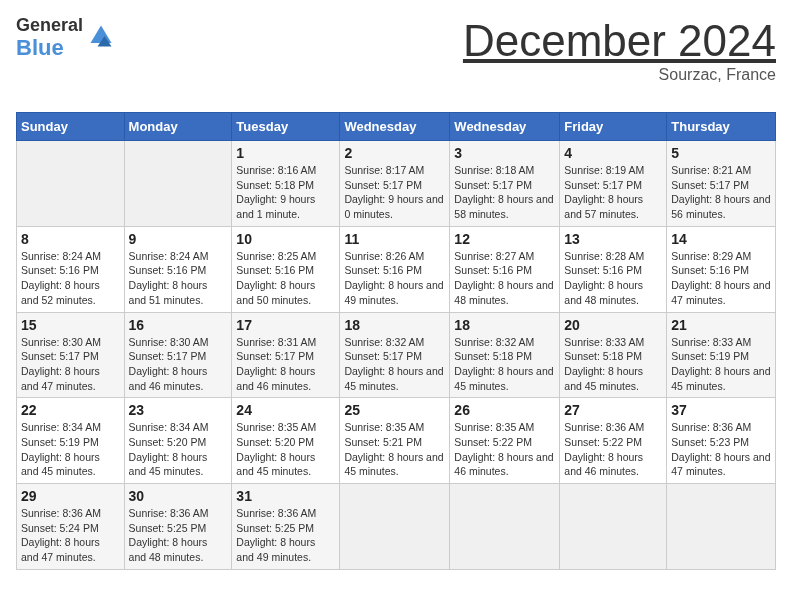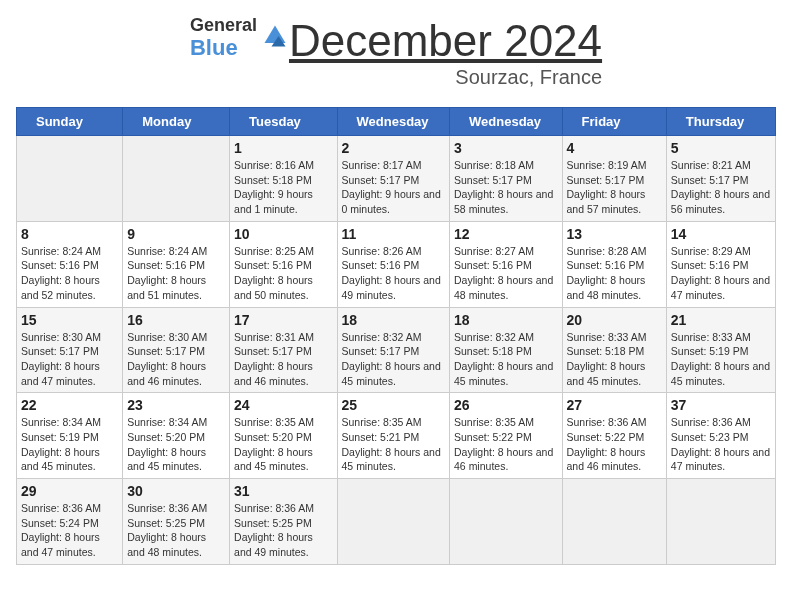--- a/index.html
+++ b/index.html
@@ -5,23 +5,23 @@
     * { box-sizing: border-box; margin: 0; padding: 0; }
     body {
       font-family: Arial, sans-serif;
       background: #fff;
       width: 792px;
       min-height: 612px;
       padding: 16px;
     }
     .header {
       display: flex;
-      justify-content: center;
+      justify-content: space-between;
       align-items: flex-start;
-      margin-bottom: 18px;
+      margin-bottom: 28px;
     }
     .logo {
       display: flex;
       align-items: center;
     }
     .logo-text {
       display: flex;
       flex-direction: column;
       line-height: 1.1;
     }
@@ -44,32 +44,32 @@
     .title-block {
       text-align: right;
     }
     .cal-title {
       font-size: 44px;
       font-weight: normal;
       color: #333;
       text-decoration: underline;
     }
     .cal-subtitle {
-      font-size: 20px;
+      font-size: 16px;
       color: #555;
     }
     table {
       width: 100%;
       border-collapse: collapse;
       font-size: 11px;
     }
     thead tr th {
       background-color: #3a6dbf;
       color: #fff;
-      padding: 6px 19px;
+      padding: 6px 4px;
       text-align: left;
       font-size: 13px;
       font-weight: bold;
       border: 1px solid #2a5aaa;
     }
     tbody tr td {
       border: 1px solid #ccc;
       padding: 4px 4px;
       vertical-align: top;
       width: 113px;

